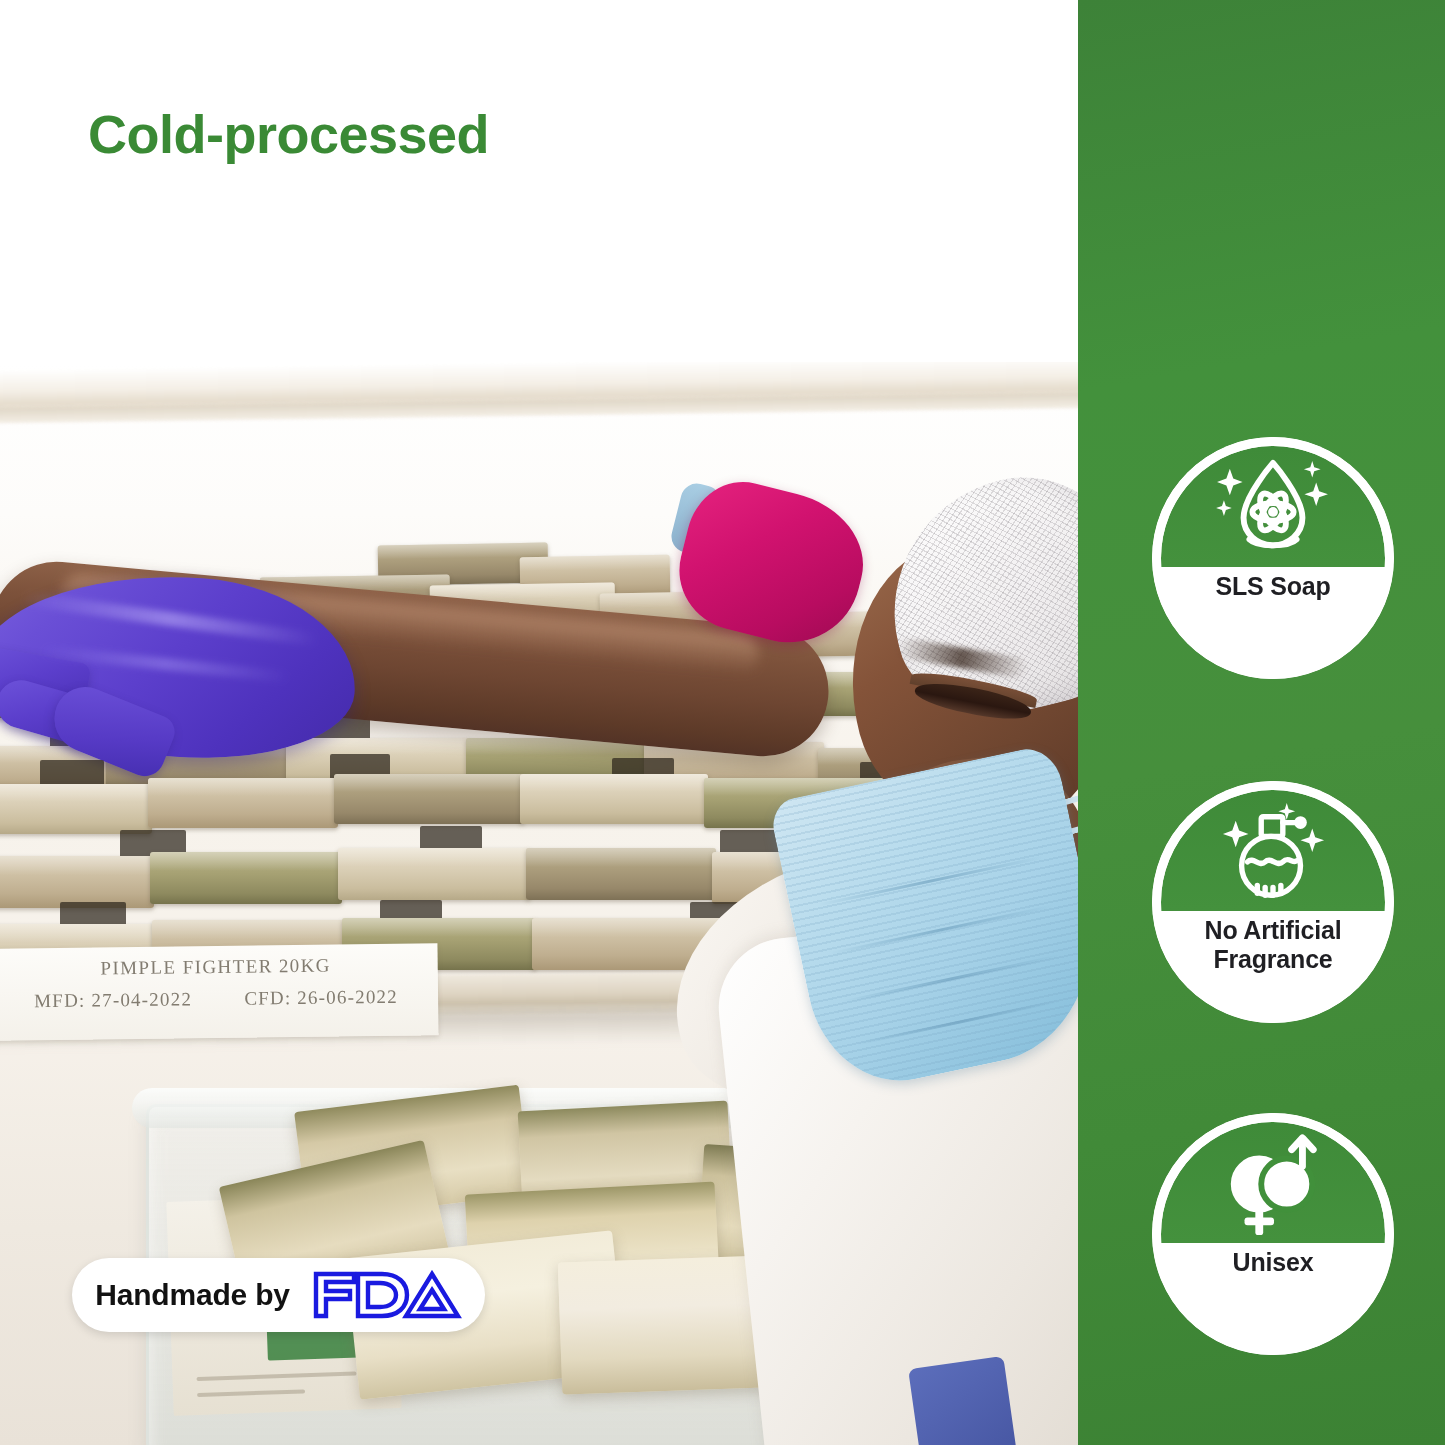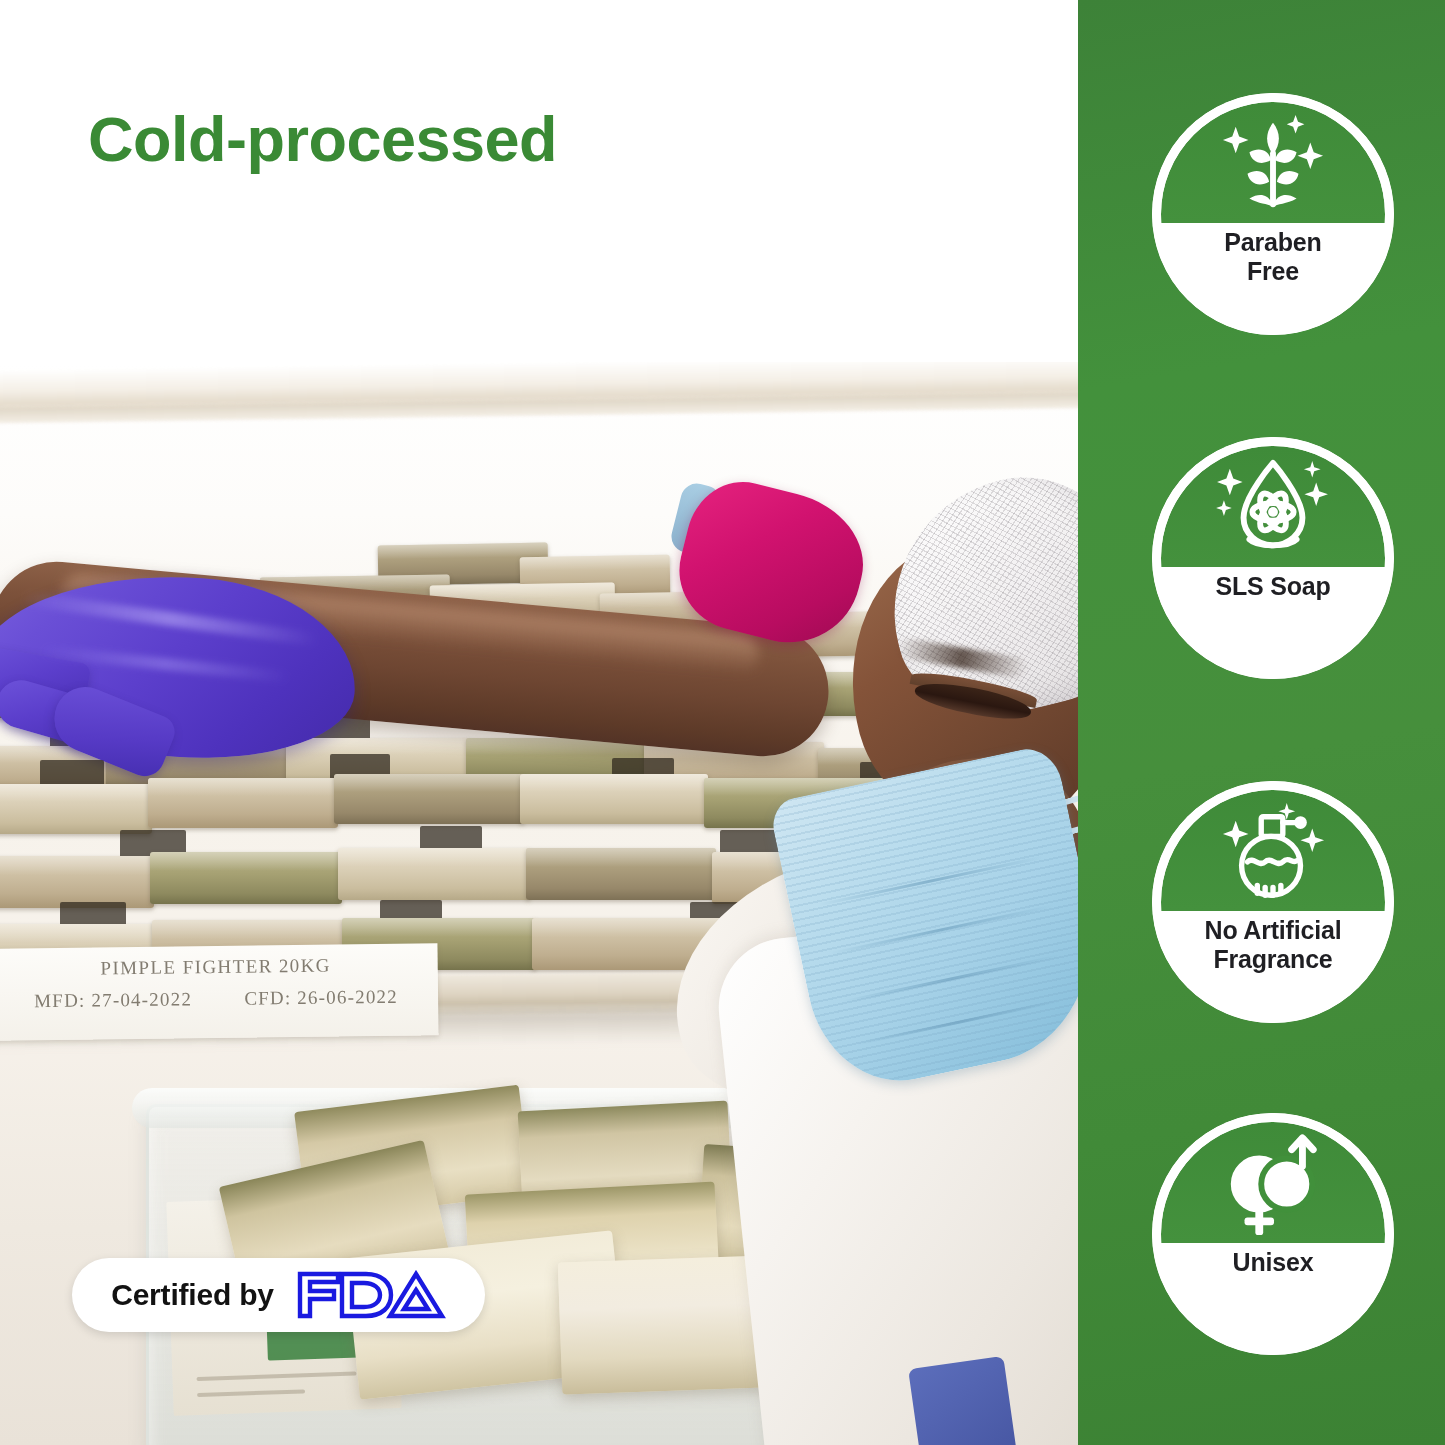--- a/index.html
+++ b/index.html
@@ -12,21 +12,21 @@
 
   
   #canvas { position:relative; width:1445px; height:1445px; background:#ffffff; overflow:hidden; }
 
   
   #left-column { position:absolute; left:0; top:0; width:1078px; height:1445px; background:#ffffff; }
 
   
   #headline-block { position:absolute; left:88px; top:104px; width:940px; }
   .headline-line {
-    font-size:63px; font-weight:bold; color:#3a8a35;
+    font-size:54px; font-weight:bold; color:#3a8a35;
     line-height:1.14; letter-spacing:-0.5px; white-space:pre;
   }
 
   
   #photo { position:absolute; left:0; top:362px; width:1078px; height:1083px; overflow:hidden; background:#f3efe9; }
   #photo-inner { position:absolute; inset:0; }
 
   
   .wall {
     position:absolute; left:0; top:0; width:100%; height:100%;
@@ -525,62 +525,39 @@
             <div class="mask-pleat" style="left:30px; top:158px; width:228px;"></div>
             <div class="mask-pleat" style="left:32px; top:208px; width:222px;"></div>
             <div class="mask-pleat" style="left:36px; top:252px; width:210px;"></div>
           </div>
         </div>
 
       </div>
     </div>
 
     <div id="fda-pill">
-      <span id="fda-text">Certified by</span>
+      <span id="fda-text">Handmade by</span>
       <svg width="152" height="50" viewBox="0 0 152 50">
         <g fill="none" stroke="#1a1ae0" stroke-width="4.4" stroke-linejoin="miter">
 
           <path d="M6 46 L6 4 L44 4 L44 12 L16 12 L16 21 L40 21 L40 29 L16 29 L16 46 Z"></path>
 
           <path d="M48 46 L48 4 L72 4 C88 4 97 13 97 25 C97 37 88 46 72 46 Z
                    M58 37 L70 37 C80 37 86 32 86 25 C86 18 80 13 70 13 L58 13 Z"></path>
 
           <path d="M122 4 L148 46 L96 46 Z"></path>
           <path d="M122 20 L134 39 L110 39 Z"></path>
         </g>
       </svg>
     </div>
 
   </div>
 
   <div id="green-panel">
 
-    <div class="badge" style="top:93px;">
-      <div class="top-half">
-        <svg class="badge-icon" viewBox="0 0 120 108">
-          <g fill="#ffffff">
-            <path d="M60 10 C68 20 68 32 60 42 C52 32 52 20 60 10 Z"></path>
-            <path d="M36 40 C46 34 56 38 58 48 C48 54 38 50 36 40 Z"></path>
-            <path d="M84 40 C74 34 64 38 62 48 C72 54 82 50 84 40 Z"></path>
-            <path d="M34 62 C44 56 54 60 56 70 C46 76 36 72 34 62 Z"></path>
-            <path d="M86 62 C76 56 66 60 64 70 C74 76 84 72 86 62 Z"></path>
-            <path d="M36 87 C46 81 54 83 58 90 L62 90 C66 83 74 81 84 87 C74 93 64 92 60 96 C56 92 46 93 36 87 Z"></path>
-            <rect x="57" y="38" width="6" height="58" rx="3"></rect>
-            <path d="M22 14 L25.5 24 L35 27.5 L25.5 31 L22 41 L18.5 31 L9 27.5 L18.5 24 Z"></path>
-            <path d="M98 30 L101.5 40 L111 43.5 L101.5 47 L98 57 L94.5 47 L85 43.5 L94.5 40 Z"></path>
-            <path d="M83 2 L85.5 9 L92 11.5 L85.5 14 L83 21 L80.5 14 L74 11.5 L80.5 9 Z"></path>
-          </g>
-        </svg>
-      </div>
-      <div class="bottom-half">
-        <div class="badge-label">Paraben
-Free</div>
-      </div>
-      <div class="ring"></div>
-    </div>
 
     <div class="badge" style="top:437px;">
       <div class="top-half">
         <svg class="badge-icon" viewBox="0 0 120 108">
           <g fill="none" stroke="#ffffff" stroke-width="6" stroke-linecap="round" stroke-linejoin="round">
             <path d="M60 6 C60 6 90 40 90 62 C90 78 76 90 60 90 C44 90 30 78 30 62 C30 40 60 6 60 6 Z"></path>
             <path d="M36 84 C44 92 76 92 84 84"></path>
             <ellipse cx="60" cy="56" rx="21" ry="9"></ellipse>
             <ellipse cx="60" cy="56" rx="21" ry="9" transform="rotate(60 60 56)"></ellipse>
             <ellipse cx="60" cy="56" rx="21" ry="9" transform="rotate(-60 60 56)"></ellipse>

